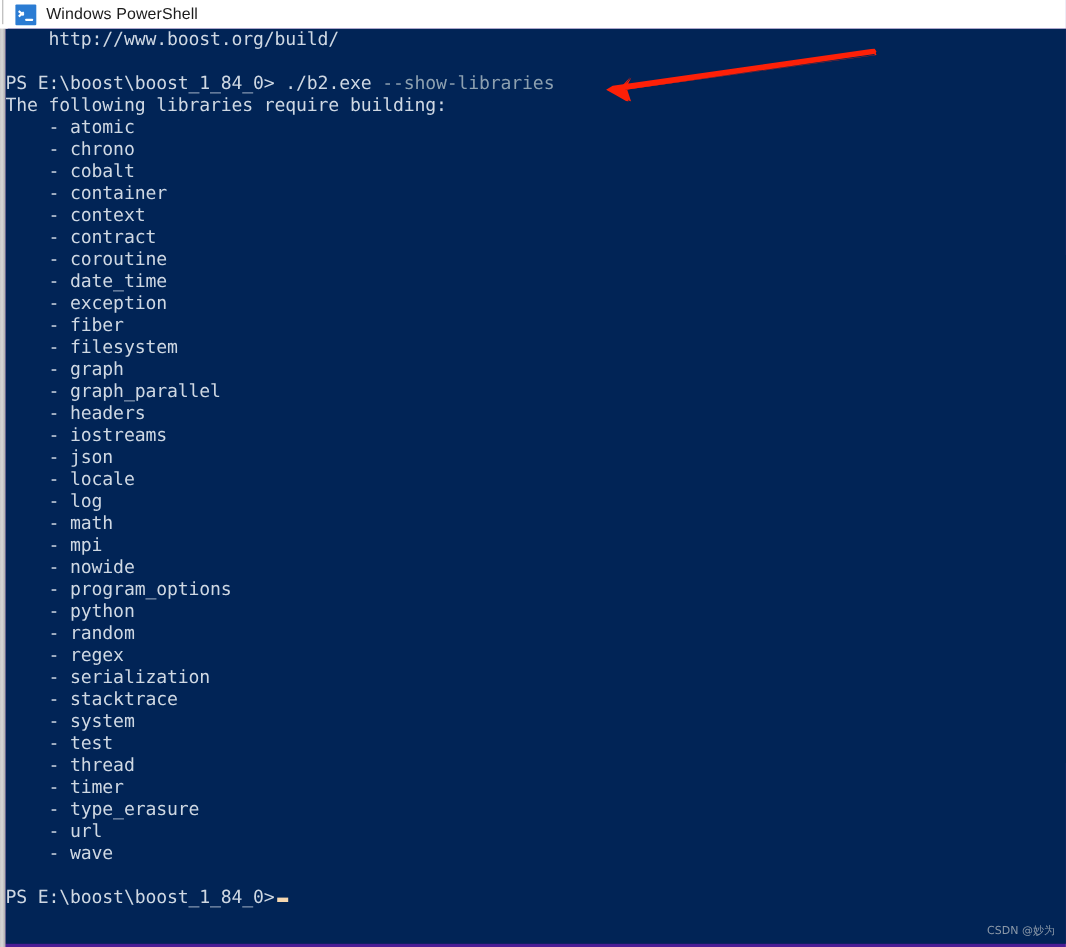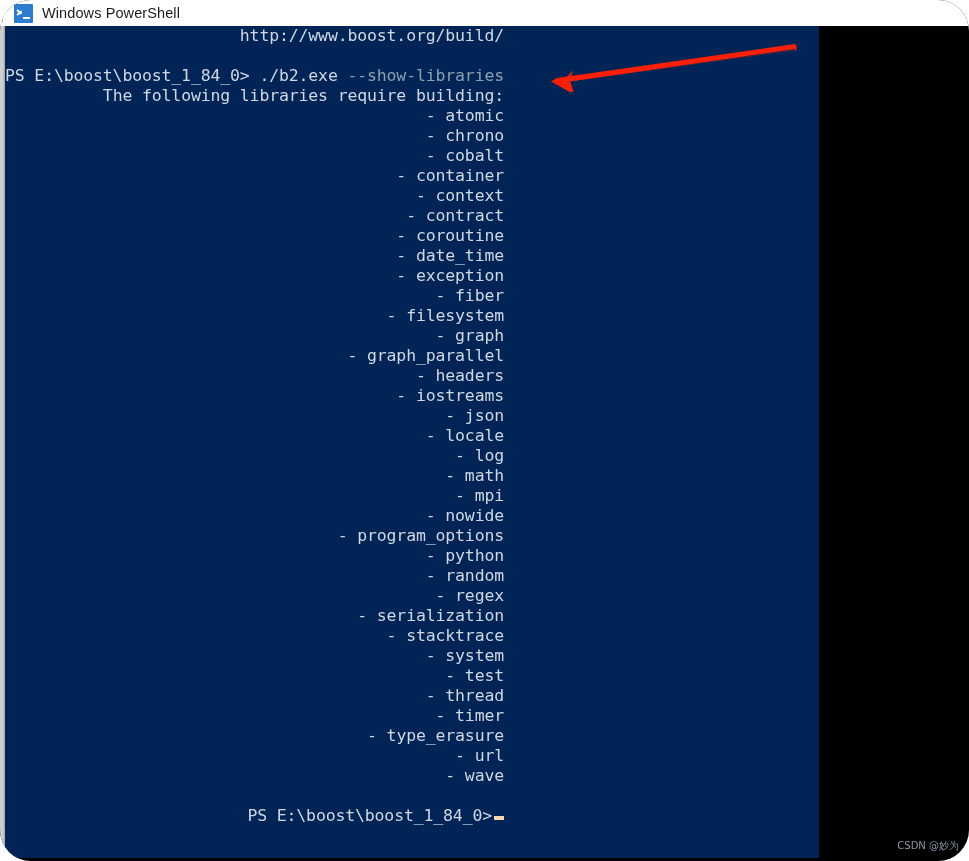--- a/index.html
+++ b/index.html
@@ -13,23 +13,22 @@
     height: 861px;
     overflow: hidden;
     font-family: "Liberation Sans", sans-serif;
   }
 
   #app-window {
     position: relative;
     width: 969px;
     height: 861px;
     box-sizing: border-box;
-    background: #000000;
-    overflow: hidden;
-    border-radius: 31px;
+    background: #4c1d95;
+    overflow: hidden;
   }
 
   
   .behind-sliver {
     position: absolute;
     left: 0;
     top: 0;
     width: 5px;
     height: 861px;
     background: linear-gradient(to right, #c9c9c9 0%, #d6d6d6 40%, #a8a8a8 100%);
@@ -119,26 +118,25 @@
     font-family: "Liberation Sans", sans-serif;
     letter-spacing: 0.1px;
     white-space: nowrap;
   }
 
   
   #console {
     position: absolute;
     left: 5px;
     top: 26px;
-    width: 814px;
+    width: 964px;
     height: 832px;
     background: #012456;
     overflow: hidden;
     z-index: 2;
-    text-align: right;
   }
 
   #console-text {
     position: absolute;
     left: 0;
     top: 0;
     padding: 0;
     margin: 0;
     font-family: "DejaVu Sans Mono", "Liberation Mono", monospace;
     font-size: 16.5px;

